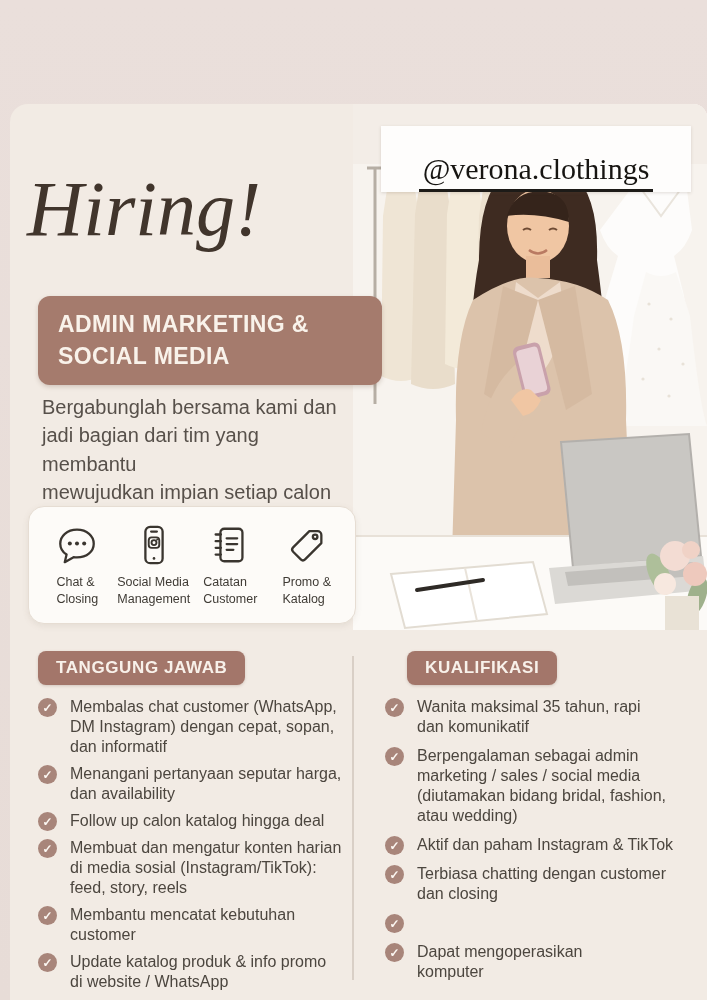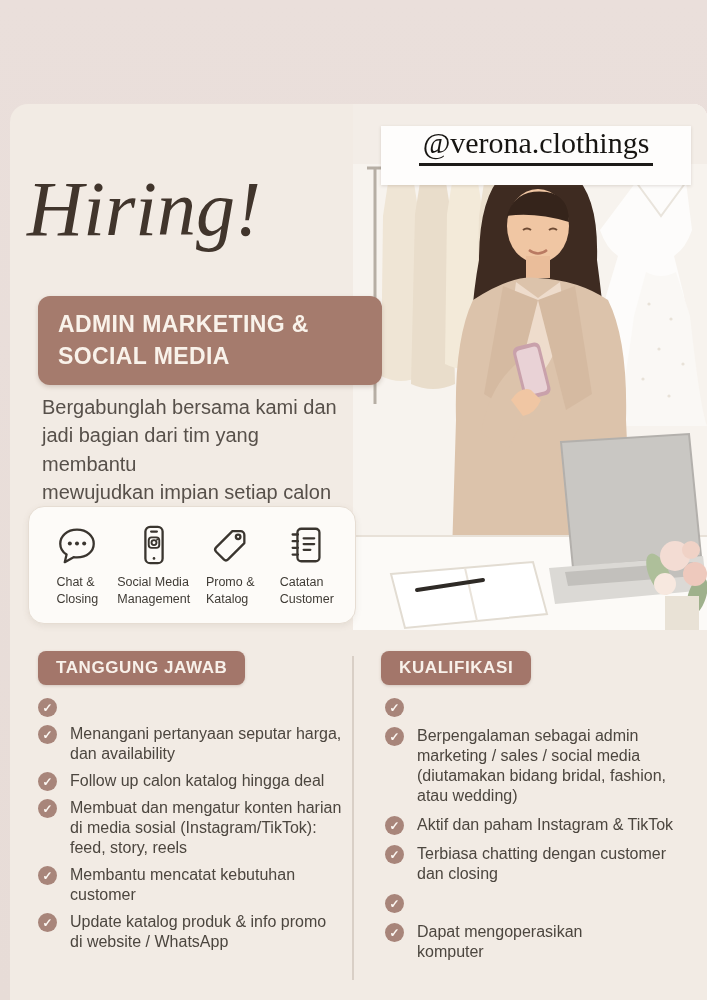--- a/index.html
+++ b/index.html
@@ -8,22 +8,22 @@
   .poster { position:relative; width:707px; height:1000px; background:linear-gradient(180deg,#eadfdb 0%,#e7dcd7 100%); }
   .card { position:absolute; left:10px; top:104px; width:697px; height:896px;
           background:#f2ebe4; border-radius:18px 14px 0 0; }
   .prewrap { white-space:pre-line; }
 
   
   .kicker { position:absolute; left:41px; top:134px; font-size:33px; letter-spacing:3px;
             color:#4c463e; }
   .title { position:absolute; left:27px; top:168px; font-family:"Liberation Serif", serif;
            font-style:italic; font-weight:normal; font-size:78px; color:#41352c; line-height:1.05; }
-  .handle-box { position:absolute; left:381px; top:126px; width:310px; height:59px;
-                background:#fefdfc; display:flex; align-items:flex-start; justify-content:center;
+  .handle-box { position:absolute; left:381px; top:126px; width:310px; height:66px;
+                background:#fefdfc; display:flex; align-items:flex-end; justify-content:center;
                 box-shadow:0 1px 3px rgba(90,70,60,.18); z-index:5; }
   .handle { font-family:"Liberation Serif", serif; font-size:30px; color:#171512;
             border-bottom:3px solid #1d1b18; padding:0 4px 3px 4px; }
 
   .role-badge { position:absolute; left:38px; top:296px; width:344px; padding:13px 20px;
                 background:#a57b6d; border-radius:12px; color:#f9f2ea; font-weight:bold;
                 font-size:23px; line-height:1.38; letter-spacing:.4px;
                 box-shadow:0 2px 4px rgba(120,90,75,.25); }
   .intro { position:absolute; left:42px; top:393px; width:305px; font-size:20px;
            line-height:1.42; color:#57504a; }
@@ -40,21 +40,21 @@
   
   .photo { position:absolute; left:353px; top:104px; width:354px; height:526px;
            border-radius:0 14px 0 0; overflow:hidden; background:#f7f3ee; }
 
   
   .divider { position:absolute; left:352px; top:656px; width:2px; height:324px; background:#d9cfc6; }
   .section-badge { position:absolute; display:inline-block; background:#a3766a; color:#f8f1ea;
                    font-weight:bold; font-size:17px; letter-spacing:.6px; padding:7px 18px;
                    border-radius:8px; box-shadow:0 1px 3px rgba(120,90,75,.25); }
   #resp-badge { left:38px; top:651px; }
-  #qual-badge { left:381px; top:651px; }
+  #qual-badge { left:407px; top:651px; }
   .list { position:absolute; top:697px; display:flex; flex-direction:column; }
   #resp-list { left:38px; width:314px; gap:7px; }
   #qual-list { left:385px; width:305px; gap:9px; }
   .item { display:flex; gap:13px; align-items:flex-start; }
   .check { flex:none; width:19px; height:19px; border-radius:50%; background:#a8857a;
            color:#fdf8f3; font-size:12px; font-weight:bold; display:flex; align-items:center;
            justify-content:center; margin-top:1px; }
   .itext { font-size:16px; line-height:1.25; color:#4c463f; }
 </style>
 </head>
@@ -185,48 +185,51 @@
         <circle cx="23" cy="37" r="1.4" fill="#3a352f" stroke="none"></circle>
         <rect x="17.5" y="15" width="11" height="11" rx="3" stroke-width="2"></rect>
         <circle cx="23" cy="20.5" r="2.6" stroke-width="2"></circle>
         <circle cx="26.3" cy="17.2" r="1" fill="#3a352f" stroke="none"></circle>
       </svg>
       <div class="flabel prewrap">Social Media
 Management</div>
     </div>
     <div class="feature">
       <svg viewBox="0 0 46 46" fill="none" stroke="#3a352f" stroke-width="2.4" stroke-linecap="round" stroke-linejoin="round">
-        <path d="M8.5 25.5 L25.5 8.5 h8.5 a4 4 0 0 1 4 4 v8.5 L21 38 a3.2 3.2 0 0 1 -4.5 0 L8.5 30 a3.2 3.2 0 0 1 0 -4.5 z"></path>
-        <circle cx="31.5" cy="14.5" r="2.4"></circle>
-      </svg>
-      <div class="flabel prewrap">Promo &amp;
-Katalog</div>
-    </div>
-    <div class="feature">
-      <svg viewBox="0 0 46 46" fill="none" stroke="#3a352f" stroke-width="2.4" stroke-linecap="round" stroke-linejoin="round">
         <rect x="13" y="6" width="23" height="34" rx="4"></rect>
         <line x1="8" y1="12" x2="13.5" y2="12"></line>
           <line x1="8" y1="19" x2="13.5" y2="19"></line>
         <line x1="8" y1="26" x2="13.5" y2="26"></line>
           <line x1="8" y1="33" x2="13.5" y2="33"></line>
         <line x1="19.5" y1="16" x2="30.5" y2="16"></line>
           <line x1="19.5" y1="22" x2="30.5" y2="22"></line>
         <line x1="19.5" y1="28" x2="26.5" y2="28"></line>
       </svg>
       <div class="flabel prewrap">Catatan
 Customer</div>
     </div>
+    <div class="feature">
+      <svg viewBox="0 0 46 46" fill="none" stroke="#3a352f" stroke-width="2.4" stroke-linecap="round" stroke-linejoin="round">
+        <path d="M8.5 25.5 L25.5 8.5 h8.5 a4 4 0 0 1 4 4 v8.5 L21 38 a3.2 3.2 0 0 1 -4.5 0 L8.5 30 a3.2 3.2 0 0 1 0 -4.5 z"></path>
+        <circle cx="31.5" cy="14.5" r="2.4"></circle>
+      </svg>
+      <div class="flabel prewrap">Promo &amp;
+Katalog</div>
+    </div>
   </div>
 
   <div class="divider"></div>
 
   <div class="section-badge" id="resp-badge">TANGGUNG JAWAB</div>
   <div class="list" id="resp-list">
     <div class="item">
       <span class="check">✓</span>
+      <span class="itext prewrap">Membalas chat customer (WhatsApp,
+DM Instagram) dengan cepat, sopan,
+dan informatif</span>
     </div>
     <div class="item">
       <span class="check">✓</span>
       <span class="itext prewrap">Menangani pertanyaan seputar harga,
 dan availability</span>
     </div>
     <div class="item">
       <span class="check">✓</span>
       <span class="itext prewrap">Follow up calon katalog hingga deal</span>
     </div>
@@ -245,20 +248,22 @@
       <span class="check">✓</span>
       <span class="itext prewrap">Update katalog produk &amp; info promo
 di website / WhatsApp</span>
     </div>
   </div>
 
   <div class="section-badge" id="qual-badge">KUALIFIKASI</div>
   <div class="list" id="qual-list">
     <div class="item">
       <span class="check">✓</span>
+      <span class="itext prewrap">Wanita maksimal 35 tahun, rapi
+dan komunikatif</span>
     </div>
     <div class="item">
       <span class="check">✓</span>
       <span class="itext prewrap">Berpengalaman sebagai admin
 marketing / sales / social media
 (diutamakan bidang bridal, fashion,
 atau wedding)</span>
     </div>
     <div class="item">
       <span class="check">✓</span>

